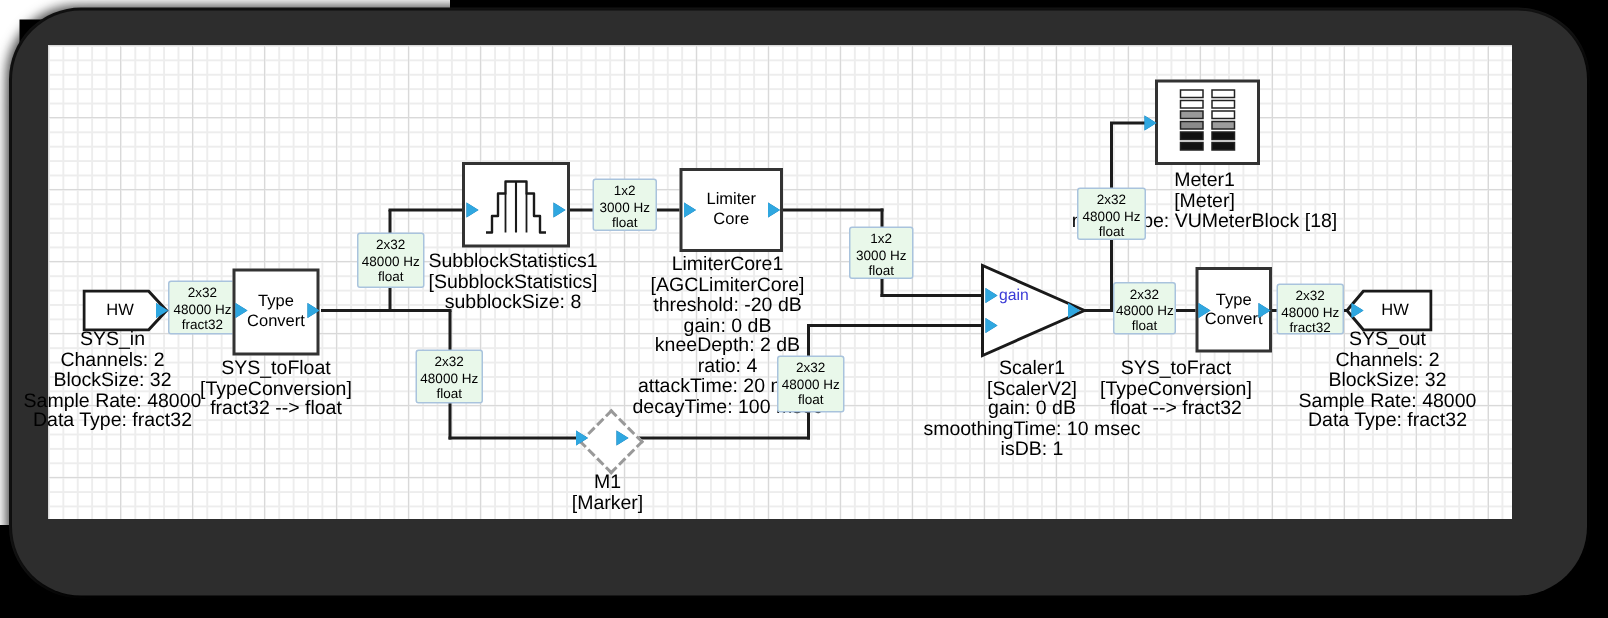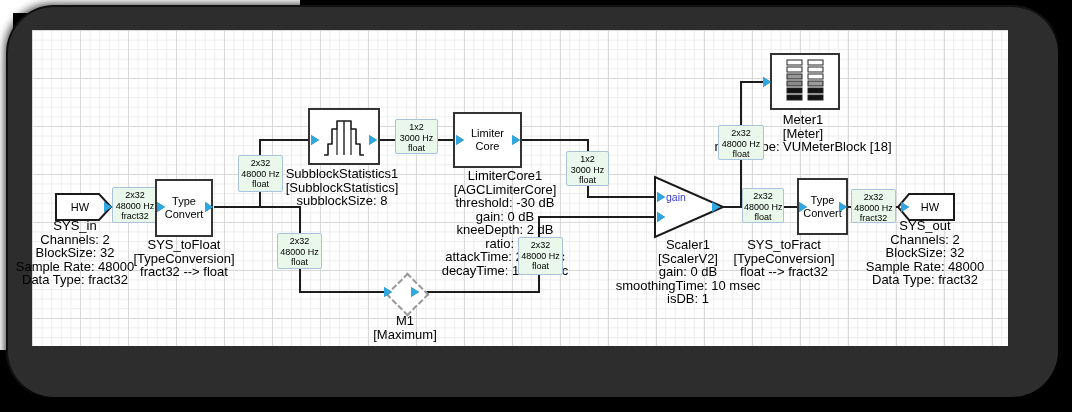--- a/index.html
+++ b/index.html
@@ -85,33 +85,33 @@
 <div class="ann" style="left:114px;top:238px;width:140px;">
   <div>SYS_toFloat</div>
   <div>[TypeConversion]</div>
   <div>fract32 --&gt; float</div>
 </div>
 <div class="ann" style="left:252px;top:167px;width:180px;">
   <div>SubblockStatistics1</div>
   <div>[SubblockStatistics]</div>
   <div>subblockSize: 8</div>
 </div>
-<div class="ann" style="left:425px;top:169px;width:160px;text-align:center;">
+<div class="ann" style="left:405px;top:169px;width:160px;text-align:center;">
   <div>LimiterCore1</div>
   <div>[AGCLimiterCore]</div>
-  <div>threshold: -30 dB</div>
+  <div>threshold: -20 dB</div>
   <div>gain: 0 dB</div>
   <div>kneeDepth: 2 dB</div>
   <div>ratio: 4</div>
   <div>attackTime: 20 msec</div>
   <div>decayTime: 100 msec</div>
 </div>
 <div class="ann" style="left:365px;top:314px;width:80px;">
   <div>M1</div>
-  <div>[Maximum]</div>
+  <div>[Marker]</div>
 </div>
 <div class="ann" style="left:593px;top:238px;width:190px;">
   <div>Scaler1</div>
   <div>[ScalerV2]</div>
   <div>gain: 0 dB</div>
   <div>smoothingTime: 10 msec</div>
   <div>isDB: 1</div>
 </div>
 <div class="ann" style="left:708px;top:113px;width:190px;">
   <div>Meter1</div>

